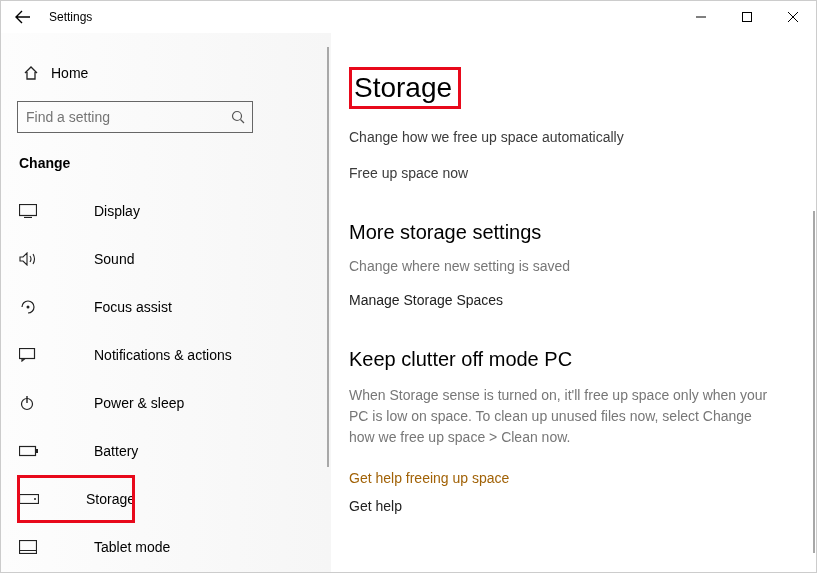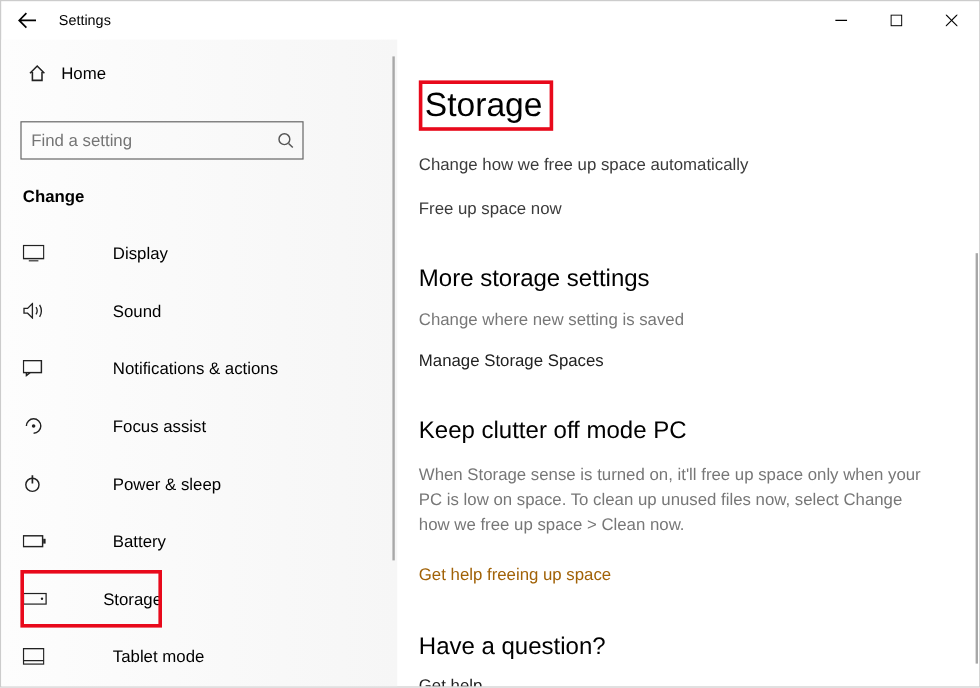--- a/index.html
+++ b/index.html
@@ -7,21 +7,21 @@
 
   .titlebar { display: flex; align-items: center; height: 32px; }
   .back-btn { width: 44px; height: 32px; display: flex; align-items: center; justify-content: center; font-size: 16px; }
   .title { font-size: 12px; padding-left: 4px; }
   .win-controls { margin-left: auto; display: flex; }
   .win-btn { width: 46px; height: 32px; display: flex; align-items: center; justify-content: center; font-size: 13px; }
 
   .content { display: flex; height: calc(100% - 32px); }
 
   .sidebar { width: 330px; padding: 20px 0 0 16px; background: linear-gradient(90deg, #fdfdfd, #f6f6f6); position: relative; }
-  .home-row { display: flex; height: 40px; margin-bottom: 8px; }
+  .home-row { display: flex; align-items: center; height: 40px; margin-bottom: 8px; }
   .home-icon { width: 28px; display: flex; justify-content: center; }
   .home-label { font-size: 14px; padding-left: 6px; }
 
   .search-box { width: 236px; height: 32px; border: 1px solid #666; display: flex; align-items: center; margin-bottom: 22px; }
   .search-input { flex: 1; border: none; outline: none; font-size: 14px; padding: 0 8px; background: transparent; color: #555; }
   .search-icon { width: 28px; display: flex; justify-content: center; color: #555; font-size: 13px; }
 
   .group-header { font-size: 14px; font-weight: 600; margin-bottom: 16px; padding-left: 2px; }
 
   .nav-item { display: flex; align-items: center; height: 48px; padding-left: 2px; gap: 41px; }
@@ -119,36 +119,36 @@
           <svg width="18" height="14" viewBox="0 0 18 14">
             <path d="M1 5 H4 L8 1 V13 L4 9 H1 Z" stroke="#222" stroke-width="1.1" fill="none"></path>
             <path d="M11 4 Q13 7 11 10 M14 2 Q17 7 14 12" stroke="#222" stroke-width="1.1" fill="none"></path>
           </svg>
         </span>
       <span class="nav-label">Sound</span>
     </div>
 
     <div class="nav-item">
       <span class="nav-icon">
-          <svg width="18" height="14" viewBox="0 0 18 14">
-            <rect x="0.5" y="0.5" width="15" height="10" stroke="#222" stroke-width="1.2" fill="none"></rect>
-            <path d="M3 10.5 L3 13 L6 10.5" stroke="#222" stroke-width="1.2" fill="none"></path>
-          </svg>
-        </span>
-      <span class="nav-label">Notifications &amp; actions</span>
-    </div>
-
-    <div class="nav-item">
-      <span class="nav-icon">
           <svg width="18" height="16" viewBox="0 0 18 16">
             <path d="M3 8 A6 6 0 1 1 9 14" stroke="#222" stroke-width="1.2" fill="none"></path>
             <circle cx="9" cy="8" r="1.5" fill="#222"></circle>
           </svg>
         </span>
       <span class="nav-label">Focus assist</span>
+    </div>
+
+    <div class="nav-item">
+      <span class="nav-icon">
+          <svg width="18" height="14" viewBox="0 0 18 14">
+            <rect x="0.5" y="0.5" width="15" height="10" stroke="#222" stroke-width="1.2" fill="none"></rect>
+            <path d="M3 10.5 L3 13 L6 10.5" stroke="#222" stroke-width="1.2" fill="none"></path>
+          </svg>
+        </span>
+      <span class="nav-label">Notifications &amp; actions</span>
     </div>
 
     <div class="nav-item">
       <span class="nav-icon">
           <svg width="16" height="16" viewBox="0 0 16 16">
             <circle cx="8" cy="9" r="5.5" stroke="#222" stroke-width="1.2" fill="none"></circle>
             <line x1="8" y1="1" x2="8" y2="8" stroke="#222" stroke-width="1.4"></line>
           </svg>
         </span>
       <span class="nav-label">Power &amp; sleep</span>
@@ -196,18 +196,17 @@
     <span class="link-text">Free up space now</span>
 
     <div class="section-header">More storage settings</div>
     <div class="section-sub">Change where new setting is saved</div>
     <span class="section-link">Manage Storage Spaces</span>
 
     <div class="section-header">Keep clutter off mode PC</div>
     <div class="keep-desc">When Storage sense is turned on, it'll free up space only when your PC is low on space. To clean up unused files now, select Change how we free up space &gt; Clean now.</div>
     <span class="keep-link">Get help freeing up space</span>
 
-    <div class="question-header">Have a question?</div>
     <span class="question-link">Get help</span>
 
     <div class="scroll-right"></div>
   </div>
 </div>
 
 </body></html>

